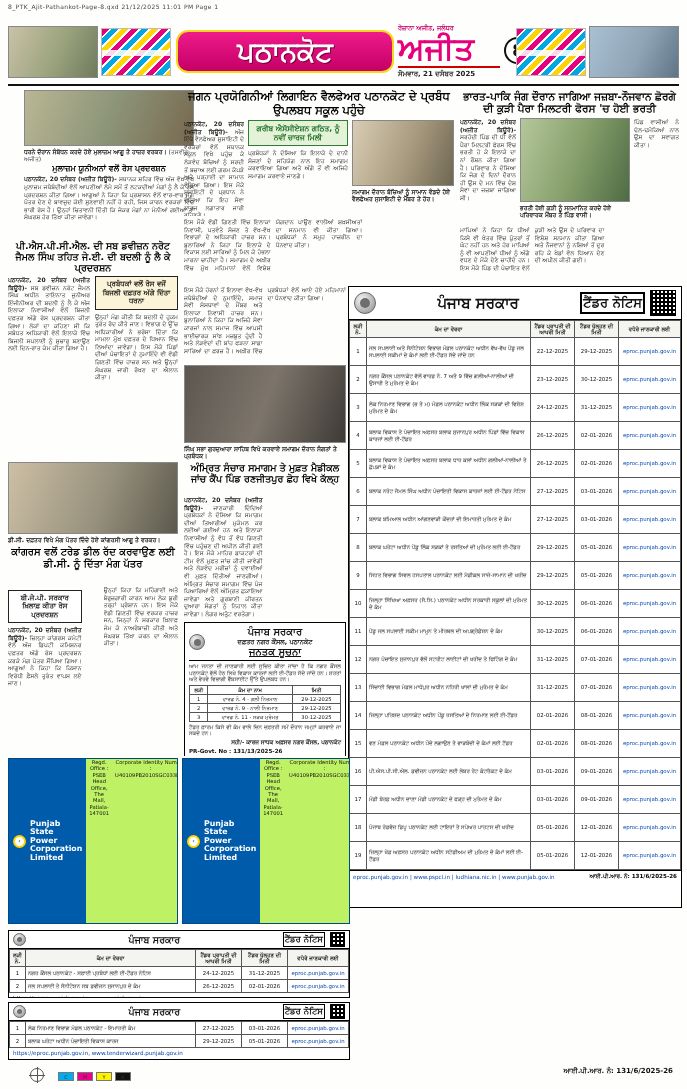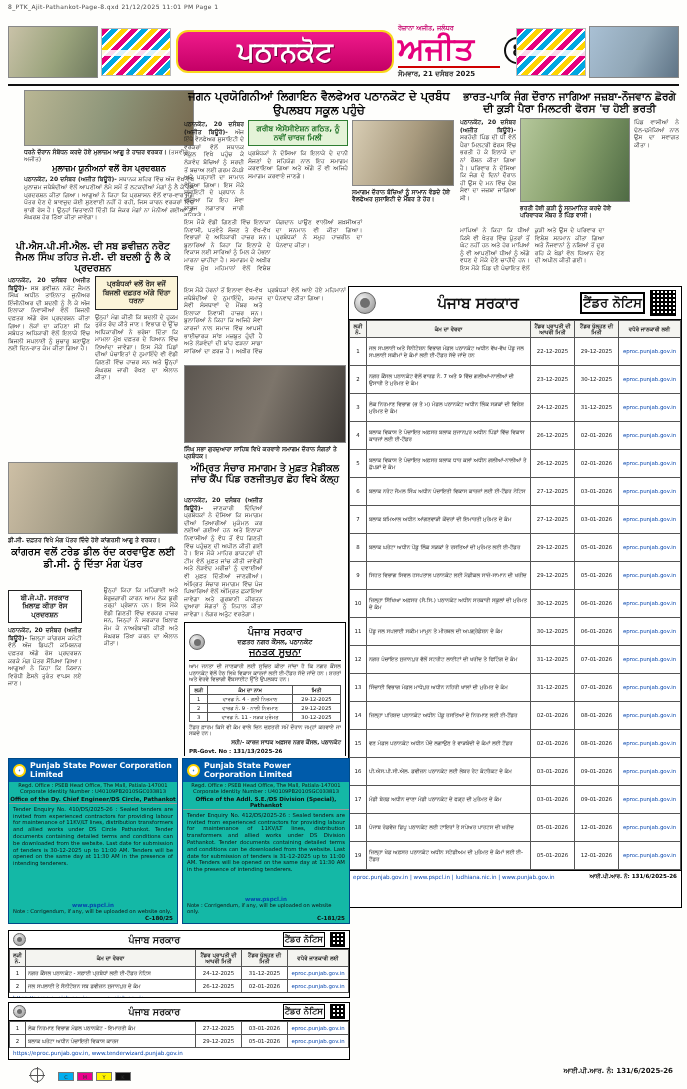--- a/index.html
+++ b/index.html
@@ -69,21 +69,21 @@
   .gn-titles{flex:1;text-align:center;}
   .gn-govt{font-size:10px;font-weight:bold;}
   .gn-office{font-size:6.5px;font-weight:bold;}
   .gn-heading{font-size:10px;font-weight:bold;text-decoration:underline;}
   .gnotice .body{font-size:5.4px;line-height:6.6px;}
   .gn-table{width:100%;border-collapse:collapse;margin:2px 0;}
   .gn-table th,.gn-table td{border:1px solid #555;font-size:5.2px;line-height:6px;padding:1px 2px;text-align:center;}
   .gn-sign{font-size:5.6px;font-weight:bold;text-align:right;margin-top:2px;}
   .gn-pr{font-size:5.6px;font-weight:bold;margin-top:2px;}
   
-  .pspcl{border:1.5px solid #004a87;background:#14b8a6;display:flex;flex-direction:column;}
+  .pspcl{border:1.5px solid #004a87;background:#bef264;display:flex;flex-direction:row;}
   .ps-head{background:#005baa;color:#fff;display:flex;align-items:center;gap:4px;padding:3px 4px;}
   .ps-logo{width:13px;height:13px;border-radius:50%;background:#fff;border:2px solid #ffd400;position:relative;flex:0 0 auto;}
   .ps-logo::after{content:"";position:absolute;inset:3px;background:#005baa;clip-path:polygon(55% 0,20% 55%,48% 55%,40% 100%,80% 40%,52% 40%);}
   .ps-title{font-size:7.8px;font-weight:bold;line-height:8.5px;}
   .ps-sub{font-size:5.2px;text-align:center;line-height:6.4px;padding:0 3px;}
   .ps-office{font-size:5.6px;font-weight:bold;text-align:center;border-bottom:1px solid #999;padding:1px 0;margin-bottom:2px;}
   .ps-body{font-size:5.4px;line-height:6.8px;text-align:justify;padding:0 4px;flex:1;overflow:hidden;}
   .ps-link{font-size:5.6px;color:#0645ad;text-align:center;font-weight:bold;}
   .ps-note{font-size:5.2px;padding:0 4px;}
   .ps-pr{font-size:5.6px;font-weight:bold;text-align:right;padding:1px 4px 2px;}

